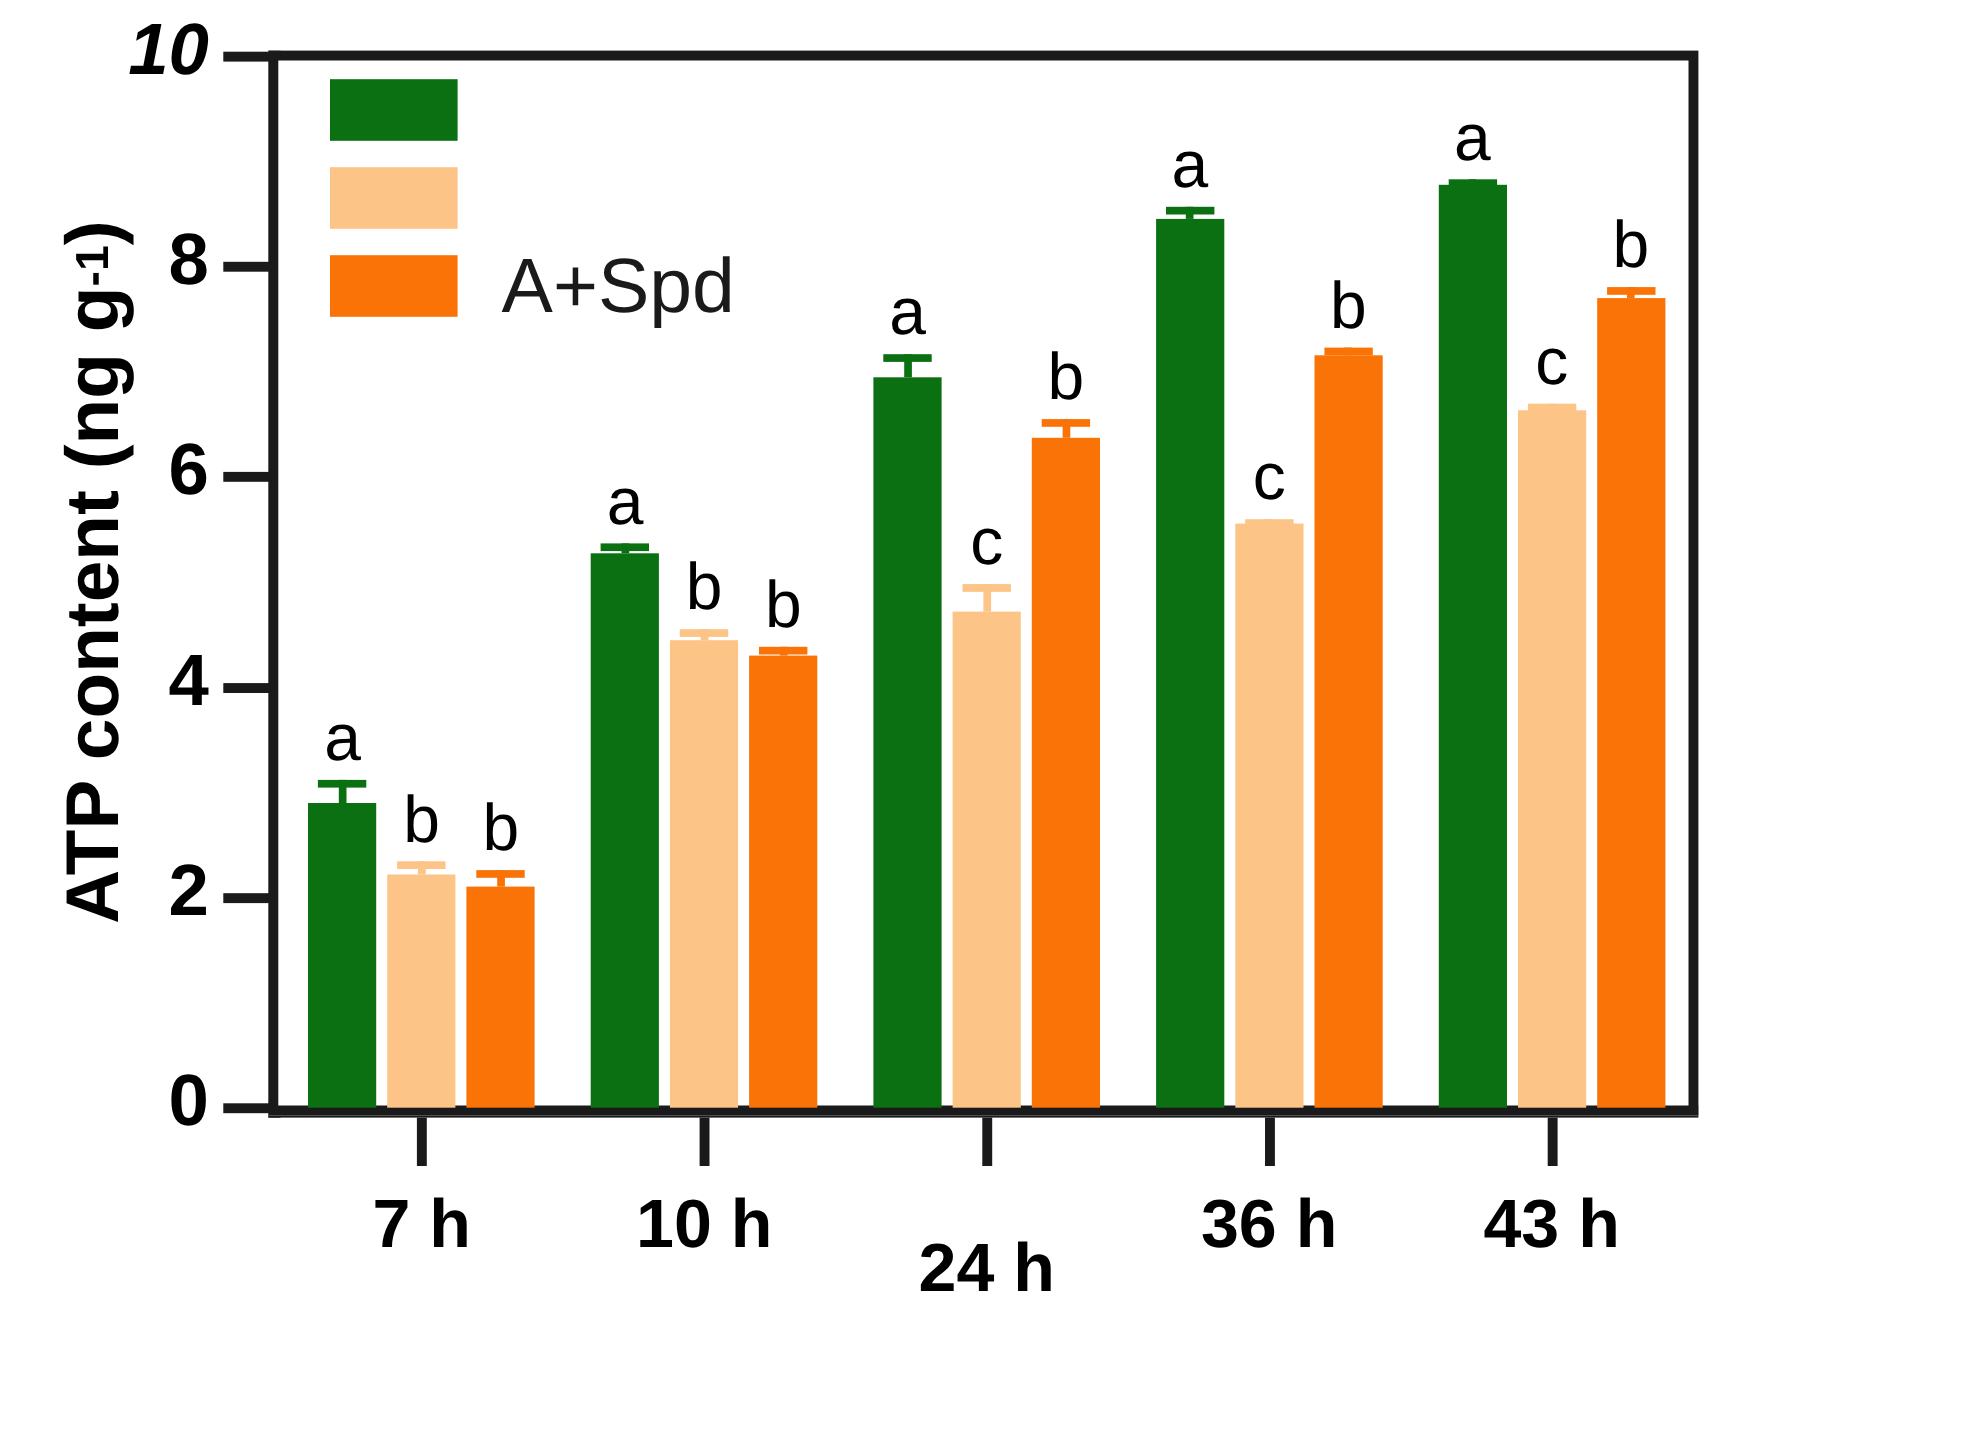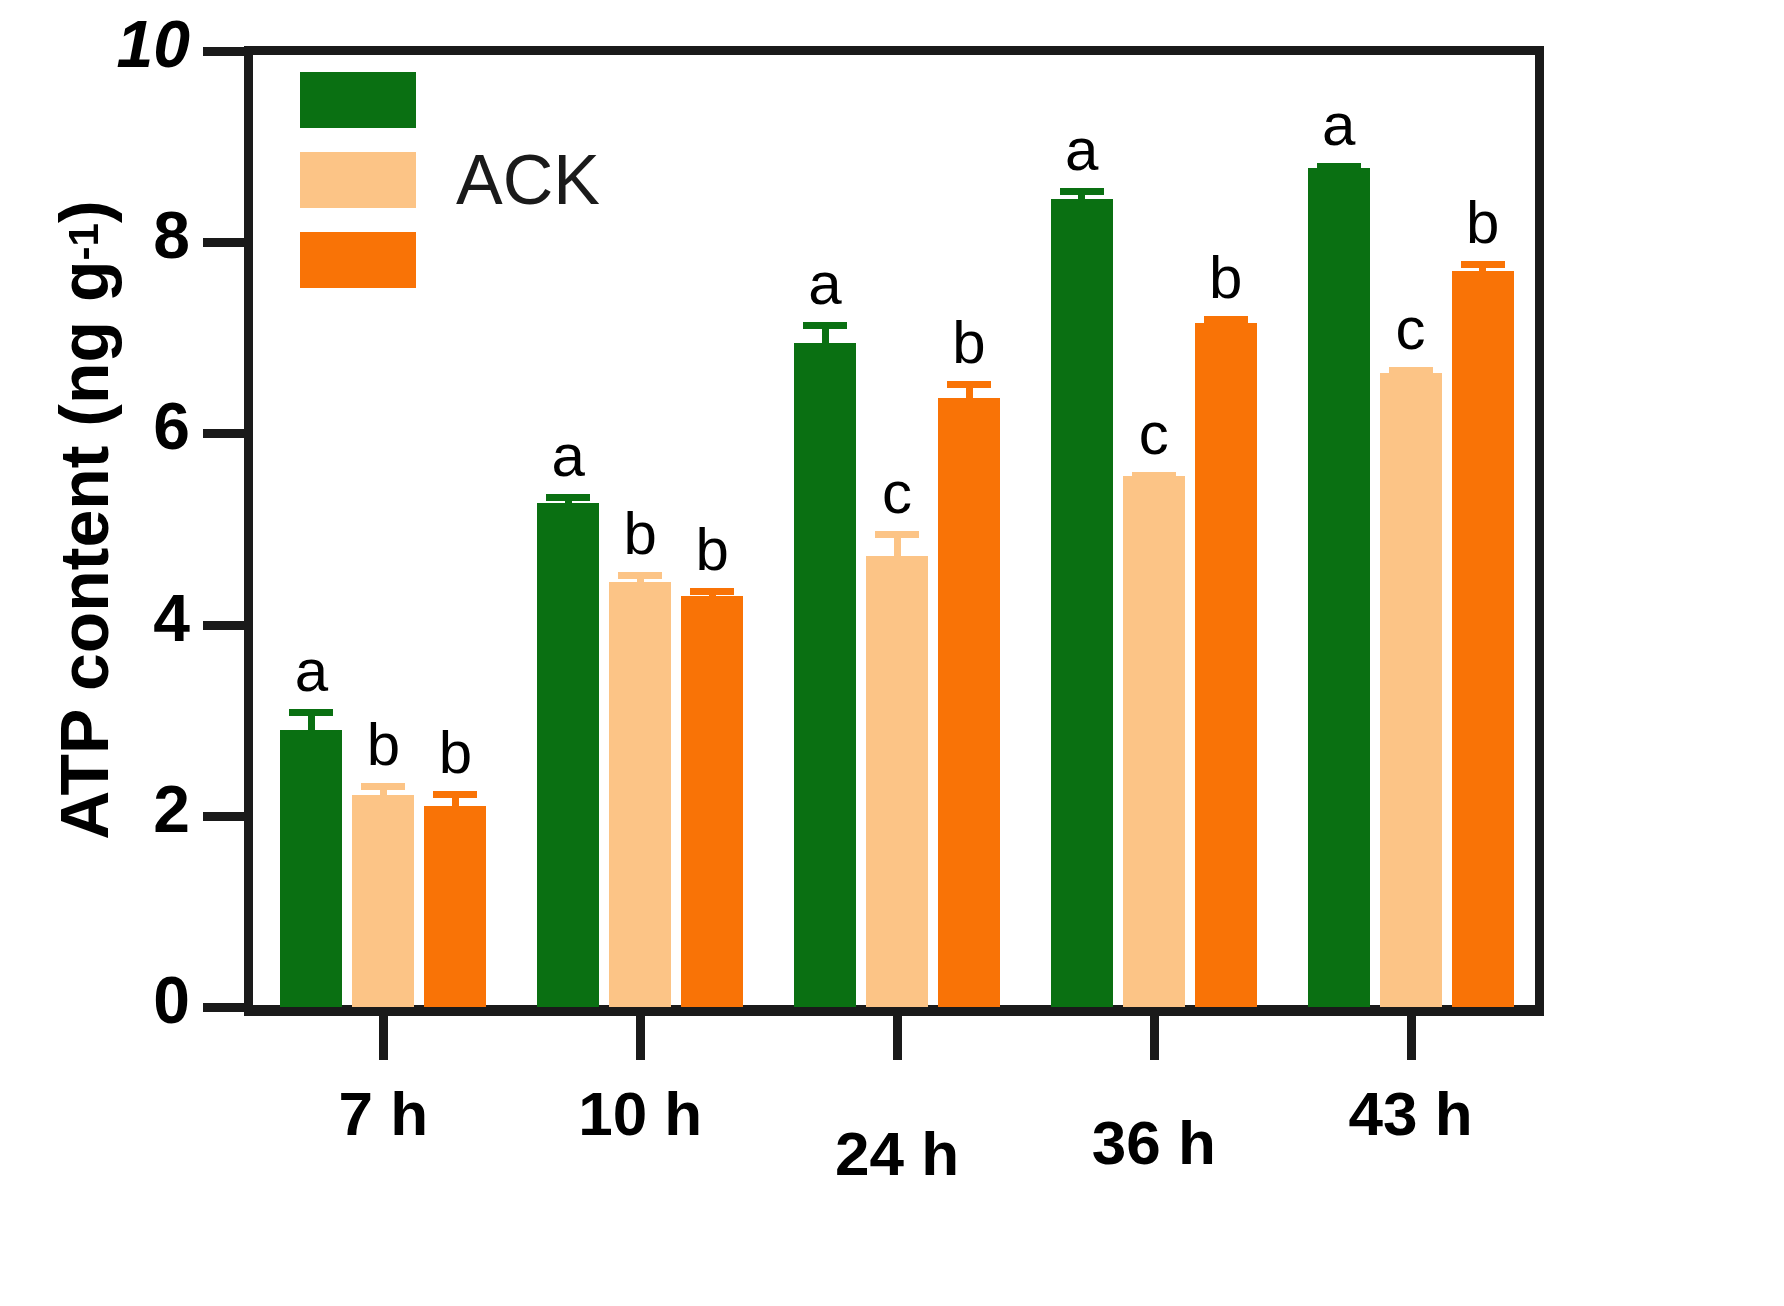--- a/index.html
+++ b/index.html
@@ -193,21 +193,21 @@
       <div class="ytick-label" style="left: 60px; width: 130px; right: auto; top: 6px; font-style: italic;">10</div>
     </div>
   <div id="xtick-layer">
       <div class="xtick" style="left: 379.4px;"></div>
       <div class="xtick-label" style="left: 383.4px;">7 h</div>
       <div class="xtick" style="left: 636.2px;"></div>
       <div class="xtick-label" style="left: 640.2px;">10 h</div>
       <div class="xtick" style="left: 893px;"></div>
       <div class="xtick-label" style="left: 897px; margin-top: 40px;">24 h</div>
       <div class="xtick" style="left: 1149.8px;"></div>
-      <div class="xtick-label" style="left: 1153.8px; margin-top: 29px;">36 h</div>
+      <div class="xtick-label" style="left: 1153.8px;">36 h</div>
       <div class="xtick" style="left: 1406.6px;"></div>
       <div class="xtick-label" style="left: 1410.6px;">43 h</div>
     </div>
   <div id="bar-layer">
       <div class="bar" style="left: 280.4px; top: 729.76px; width: 62px; height: 277.24px; background: rgb(10, 112, 18);"></div>
       <div class="errbar-stem" style="left: 307.9px; top: 708.728px; height: 21.032px; background: rgb(10, 112, 18);"></div>
       <div class="errbar-cap" style="left: 289.4px; top: 708.728px; width: 44px; background: rgb(10, 112, 18);"></div>
       <div class="siglabel" style="left: 311.4px; top: 640.728px;">a</div>
       <div class="bar" style="left: 352.4px; top: 794.768px; width: 62px; height: 212.232px; background: rgb(252, 196, 134);"></div>
       <div class="errbar-stem" style="left: 379.9px; top: 783.296px; height: 11.472px; background: rgb(252, 196, 134);"></div>
@@ -266,20 +266,20 @@
       <div class="errbar-cap" style="left: 1460.6px; top: 261.32px; width: 44px; background: rgb(249, 115, 6);"></div>
       <div class="siglabel" style="left: 1482.6px; top: 193.32px;">b</div>
     </div>
 
   <div id="legend">
       <div class="legend-row">
         <div class="legend-swatch" style="background: rgb(10, 112, 18);"></div>
       </div>
       <div class="legend-row">
         <div class="legend-swatch" style="background: rgb(252, 196, 134);"></div>
-        <div class="legend-text">ACK</div>
       </div>
       <div class="legend-row">
         <div class="legend-swatch" style="background: rgb(249, 115, 6);"></div>
+        <div class="legend-text">A+Spd</div>
       </div>
     </div>
 
 </div>
 
 </body></html>

